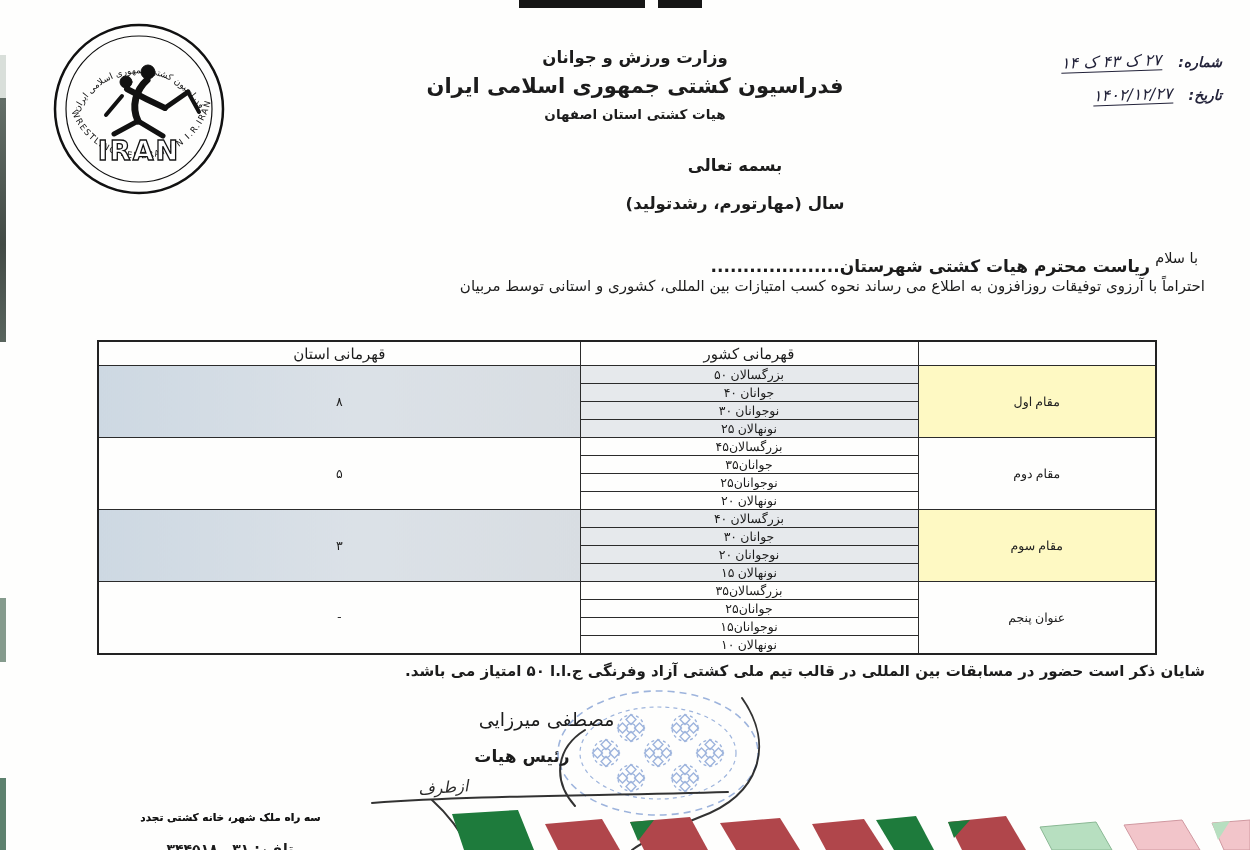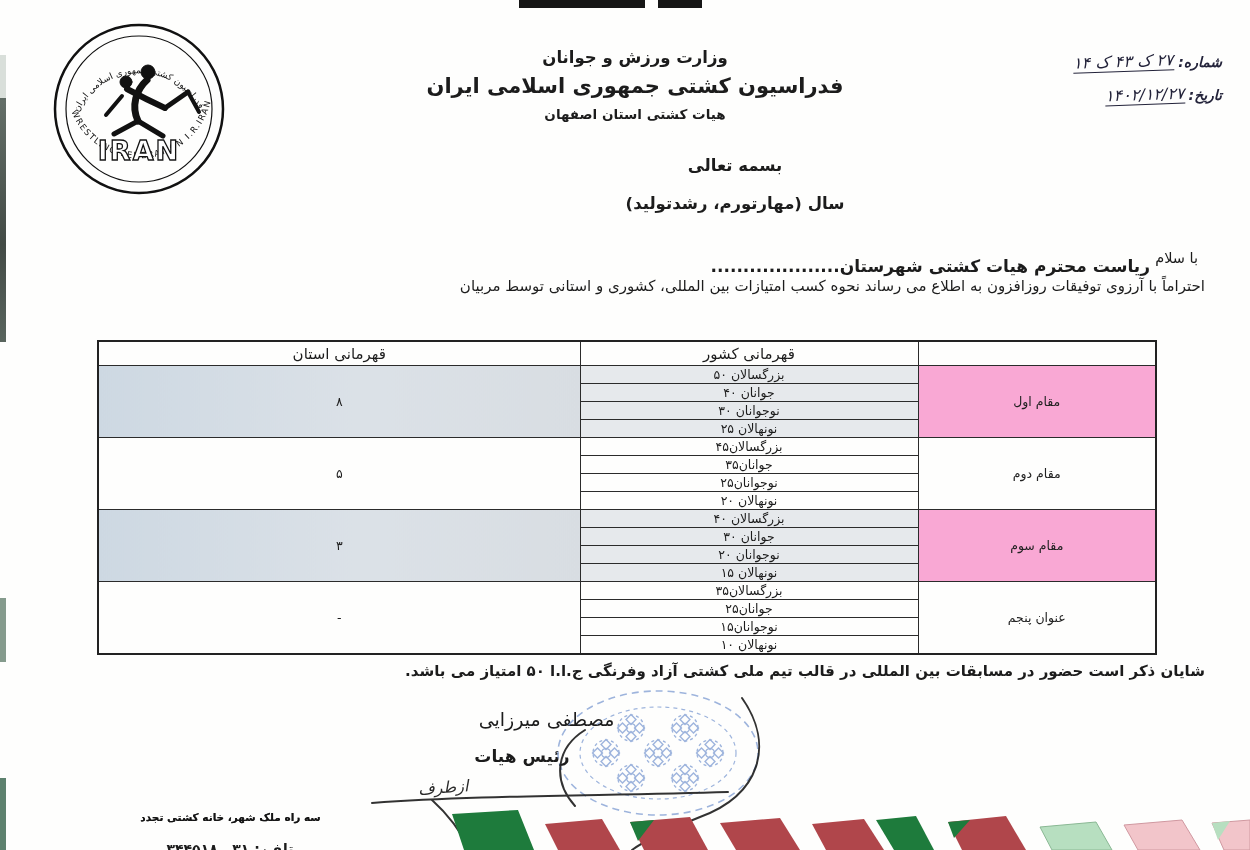--- a/index.html
+++ b/index.html
@@ -12,40 +12,40 @@
   .edge{position:absolute;left:0;width:6px;}
   
   .hdr{position:absolute;top:48px;left:400px;width:470px;text-align:center;direction:rtl;}
   .hdr .l1{font-size:16.5px;font-weight:bold;letter-spacing:.5px;}
   .hdr .l2{font-size:21px;font-weight:800;margin-top:7px;letter-spacing:.5px;}
   .hdr .l3{font-size:13.5px;font-weight:bold;margin-top:8px;}
   .numdate{position:absolute;top:52px;right:28px;width:235px;direction:rtl;font-size:14px;}
   .nd-row{margin-bottom:13px;white-space:nowrap;}
   .hand{font-style:italic;color:var(--inkBlue);font-size:16px;letter-spacing:2px;
         border-bottom:1px solid var(--inkBlue);display:inline-block;transform:rotate(-2deg);}
-  .nd-label{font-style:italic;color:var(--inkBlue);font-weight:bold;}
+  .nd-label{font-style:italic;color:var(--inkBlue);font-weight:bold;margin-left:12px;}
   
   .titles{position:absolute;top:156px;left:535px;width:400px;text-align:center;direction:rtl;}
   .titles .b1{font-size:16.5px;font-weight:bold;}
   .titles .b2{font-size:16.5px;font-weight:bold;margin-top:19px;}
   .addressee{position:absolute;top:220px;right:100px;direction:rtl;font-weight:bold;font-size:17px;margin-top:36px;}
   .salam{position:absolute;top:250px;right:52px;direction:rtl;font-size:14.5px;}
   .bodytxt{position:absolute;top:273px;right:45px;left:30px;direction:rtl;text-align:right;
            font-size:15px;line-height:27px;}
   
   table.points{position:absolute;top:340px;left:97px;border-collapse:collapse;direction:rtl;
                table-layout:fixed;width:1058px;border:2px solid #222;}
   table.points td{border:1px solid #2b2b2b;text-align:center;vertical-align:middle;padding:0;
-                  overflow:hidden;white-space:nowrap;}
+                  overflow:hidden;white-space:nowrap;font-family:Liberation Serif, serif;}
   tr.hrow td{height:23px;font-size:15px;}
   tr.drow td{height:17px;font-size:12.5px;}
   td.lbl{font-size:18px;color:#222;}
   td.pts{font-size:15px;}
   .shade-nat{background:#e6e9ec;}
-  .shade-lbl{background:#f9a8d4;}
+  .shade-lbl{background:#fef9c3;}
   .shade-pts{background:linear-gradient(90deg,#cdd8e2,#dbe1e7 55%,#d8dde2);}
   
   .note{position:absolute;top:662px;right:45px;direction:rtl;font-size:15px;font-weight:bold;}
   
   .sig-name{position:absolute;top:708px;left:454px;width:185px;text-align:center;
             font-weight:400;font-size:19px;direction:rtl;}
   .sig-title{position:absolute;top:746px;left:452px;width:140px;text-align:center;
              font-weight:800;font-size:17px;direction:rtl;}
   .sig-from{position:absolute;top:778px;left:418px;direction:rtl;font-style:italic;
             font-size:16px;letter-spacing:4px;color:#2a2a2a;transform:rotate(-4deg);}

